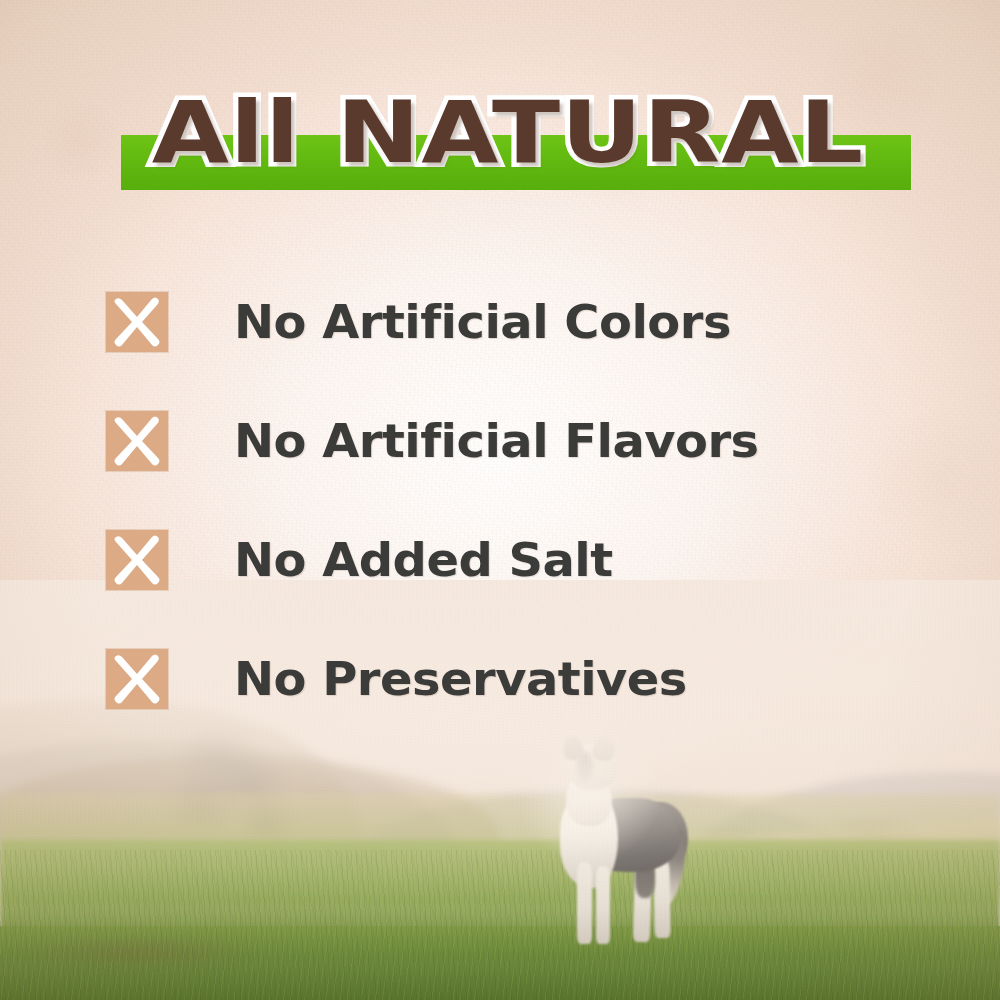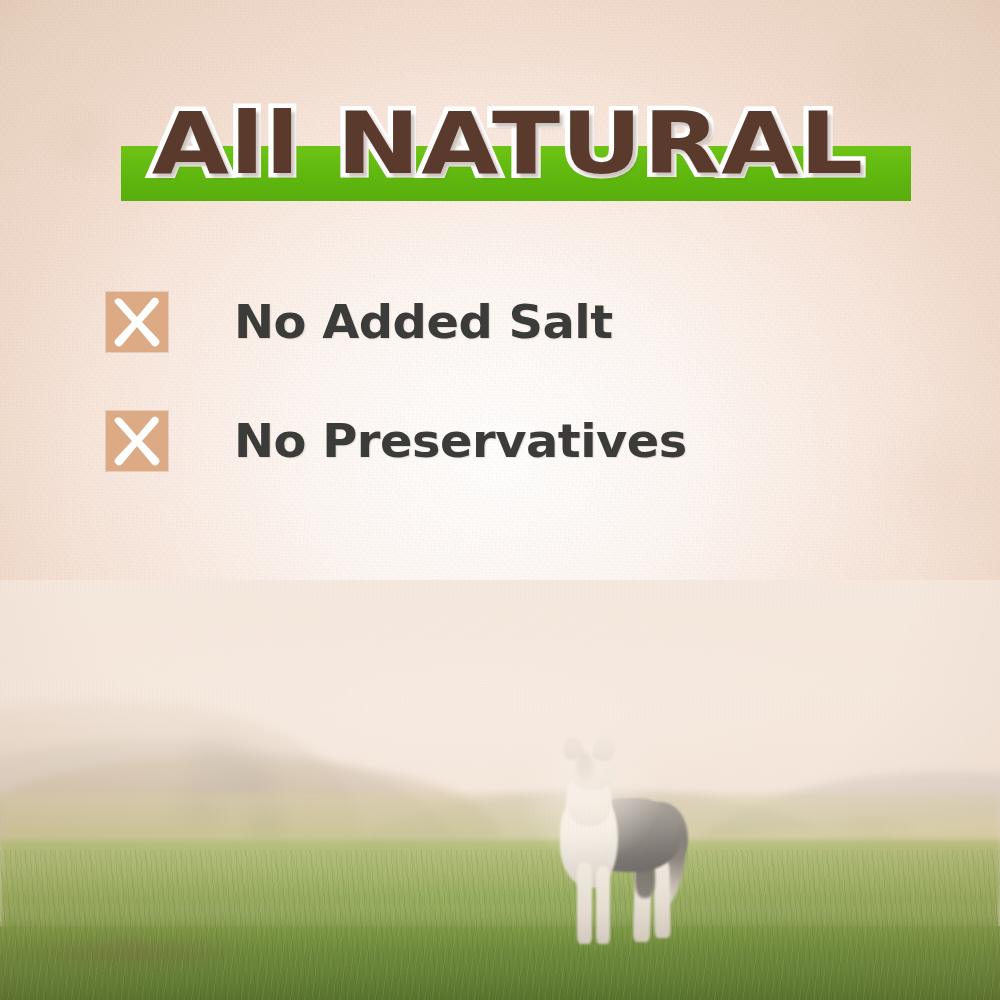--- a/index.html
+++ b/index.html
@@ -242,21 +242,21 @@
   .photo-grain {
     position:absolute; inset:0; opacity:.30;
     background-image:
       repeating-linear-gradient(92deg, rgba(175,140,110,.06) 0px, rgba(175,140,110,.06) 1px, rgba(255,255,255,0) 1px, rgba(255,255,255,0) 4px),
       repeating-linear-gradient(4deg, rgba(165,130,100,.05) 0px, rgba(165,130,100,.05) 1px, rgba(255,255,255,0) 1px, rgba(255,255,255,0) 3px);
     pointer-events:none;
   }
 
   
   #headline {
-    position:absolute; left:0; right:0; top:88px; height:120px;margin-left:16px;
+    position:absolute; left:0; right:0; top:77px; height:120px;margin-left:16px;
   }
   .green-bar {
     position:absolute; left:105px; top:58px; width:790px; height:55px;
     background:linear-gradient(180deg,#6ec415 0%, #5fb70f 55%, #58ae0c 100%);
   }
   .headline-text {
     position:absolute; left:0; right:0; top:0;
     text-align:center;
     font-family:"DejaVu Sans", sans-serif;
     font-weight:bold;
@@ -352,21 +352,37 @@
 
   <div class="bg-vignette"></div>
 
   <div id="headline">
     <div class="green-bar"></div>
     <div class="headline-text">All NATURAL</div>
   </div>
 
   <div id="claims">
 
-
+    <div class="claim-row">
+      <div class="xbox">
+        <svg width="62" height="60" viewBox="0 0 62 60" aria-hidden="true">
+          <path d="M10 7 Q13 5 16 8 L31 25 L46 7 Q49 4 52 7 Q54 10 51 13 L36 30 L52 47 Q55 50 52 53 Q49 56 46 53 L31 35 L16 53 Q13 56 10 53 Q7 50 10 47 L26 30 L10 12 Q7 9 10 7 Z" fill="#ffffff"></path>
+        </svg>
+      </div>
+      <div class="claim-label">No Artificial Colors</div>
+    </div>
+
+    <div class="claim-row">
+      <div class="xbox">
+        <svg width="62" height="60" viewBox="0 0 62 60" aria-hidden="true">
+          <path d="M10 7 Q13 5 16 8 L31 25 L46 7 Q49 4 52 7 Q54 10 51 13 L36 30 L52 47 Q55 50 52 53 Q49 56 46 53 L31 35 L16 53 Q13 56 10 53 Q7 50 10 47 L26 30 L10 12 Q7 9 10 7 Z" fill="#ffffff"></path>
+        </svg>
+      </div>
+      <div class="claim-label">No Artificial Flavors</div>
+    </div>
 
     <div class="claim-row">
       <div class="xbox">
         <svg width="62" height="60" viewBox="0 0 62 60" aria-hidden="true">
           <path d="M10 7 Q13 5 16 8 L31 25 L46 7 Q49 4 52 7 Q54 10 51 13 L36 30 L52 47 Q55 50 52 53 Q49 56 46 53 L31 35 L16 53 Q13 56 10 53 Q7 50 10 47 L26 30 L10 12 Q7 9 10 7 Z" fill="#ffffff"></path>
         </svg>
       </div>
       <div class="claim-label">No Added Salt</div>
     </div>
 

